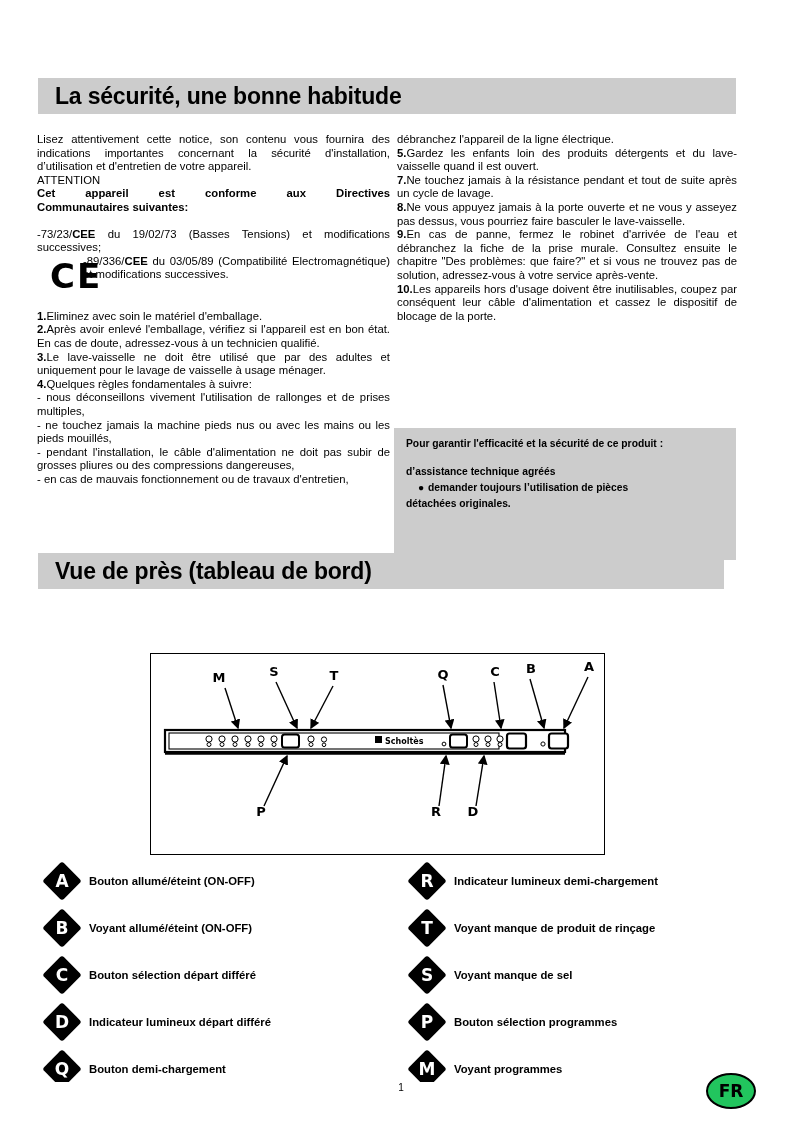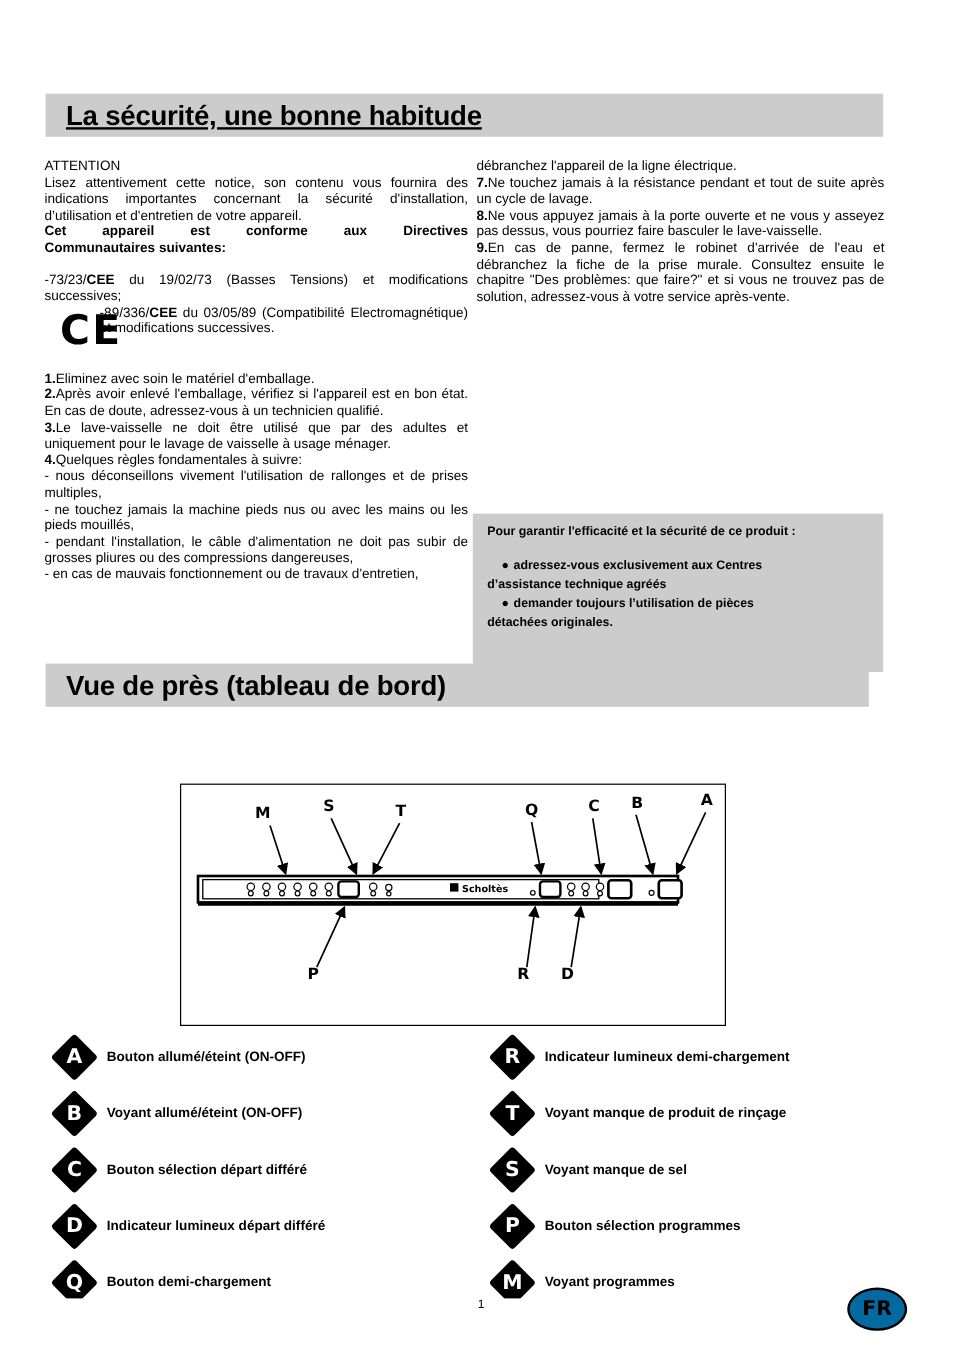--- a/index.html
+++ b/index.html
@@ -20,21 +20,21 @@
     height:36px;
     display:flex;align-items:center;
   }
   .section-head .htxt{
     font-weight:bold;
     font-size:23px;
     letter-spacing:-0.2px;
     padding-left:17px;
     white-space:nowrap;
   }
-  #head-securite{left:38px;top:78px;width:698px;text-decoration:underline;}
+  #head-securite{left:38px;top:78px;width:698px;}
   #head-vue{left:38px;top:553px;width:686px;}
 
   
   .col{position:absolute;font-size:11.3px;line-height:13.6px;text-align:justify;}
   #col-left{left:37px;top:133px;width:353px;}
   #col-right{left:397px;top:133px;width:340px;}
   .col p{margin:0;}
   .b{font-weight:bold;}
   .just{text-align:justify;text-align-last:justify;}
   .spacer{height:13px;}
@@ -107,35 +107,35 @@
     font-size:10px;
     background:#fff;
   }
   #page-number span{background:#fff;padding:0 6px;}
   #fr-badge{
     position:absolute;left:706px;top:1073px;width:46px;height:32px;
     border:2px solid #000;border-radius:50%;
     display:flex;align-items:center;justify-content:center;
     font-weight:bold;font-size:17px;
     font-family:"DejaVu Sans", sans-serif;
-    background:#0369a1;
+    background:#22c55e;
   }
 </style>
 </head>
 <body>
 
 <div class="page">
 
   <div class="section-head" id="head-securite">
     <div class="htxt">La sécurité, une bonne habitude</div>
   </div>
 
   <div class="col" id="col-left">
+    <p>Lisez attentivement cette notice, son contenu vous fournira des indications importantes concernant la sécurité d'installation, d’utilisation et d'entretien de votre appareil.</p>
     <p>ATTENTION</p>
-    <p>Lisez attentivement cette notice, son contenu vous fournira des indications importantes concernant la sécurité d'installation, d’utilisation et d'entretien de votre appareil.</p>
     <p class="b just">Cet appareil est conforme aux Directives</p>
     <p class="b">Communautaires suivantes:</p>
     <div class="spacer"></div>
     <p><span>-73/23/</span><span class="b">CEE</span><span> du 19/02/73 (Basses Tensions) et modifications successives;</span></p>
     <div class="ce-row">
       <div class="ce-mark">CE</div>
       <div class="ce-text"><span>-89/336/</span><span class="b">CEE</span><span> du 03/05/89 (Compatibilité Electromagnétique) et modifications successives.</span></div>
     </div>
     <div class="spacer"></div>
     <p><span class="b">1.</span><span>Eliminez avec soin le matériel d'emballage.</span></p>
@@ -143,28 +143,29 @@
     <p><span class="b">3.</span><span>Le lave-vaisselle ne doit être utilisé que par des adultes et uniquement pour le lavage de vaisselle à usage ménager.</span></p>
     <p><span class="b">4.</span><span>Quelques règles fondamentales à suivre:</span></p>
     <p>- nous déconseillons vivement l'utilisation de rallonges et de prises multiples,</p>
     <p>- ne touchez jamais la machine pieds nus ou avec les mains ou les pieds mouillés,</p>
     <p>- pendant l'installation, le câble d'alimentation ne doit pas subir de grosses pliures ou des compressions dangereuses,</p>
     <p>- en cas de mauvais fonctionnement ou de travaux d'entretien,</p>
   </div>
 
   <div class="col" id="col-right">
     <p>débranchez l'appareil de la ligne électrique.</p>
+    <p><span class="b">5.</span><span>Gardez les enfants loin des produits détergents et du lave-vaisselle quand il est ouvert.</span></p>
     <p><span class="b">7.</span><span>Ne touchez jamais à la résistance  pendant et tout de suite après un cycle de lavage.</span></p>
     <p><span class="b">8.</span><span>Ne vous appuyez jamais à la porte ouverte et ne vous y asseyez pas dessus, vous pourriez faire basculer le lave-vaisselle.</span></p>
     <p><span class="b">9.</span><span>En cas de panne, fermez le robinet d'arrivée de l'eau et débranchez la fiche de la prise murale. Consultez ensuite le chapitre "Des problèmes: que faire?" et si vous ne trouvez pas de solution, adressez-vous à votre service après-vente.</span></p>
+    <p><span class="b">10.</span><span>Les appareils hors d'usage doivent être inutilisables, coupez par conséquent leur câble d'alimentation et cassez le dispositif de blocage de la porte.</span></p>
   </div>
 
   <div id="guarantee-box">
     <div class="gtitle">Pour garantir l'efficacité et la sécurité de ce produit :</div>
-    <div class="gitem"><span class="bullet">●</span><span>adressez-vous exclusivement aux Centres</span></div>
     <div class="gitem">d’assistance technique agréés</div>
     <div class="gitem"><span class="bullet">●</span><span>demander toujours l’utilisation de pièces</span></div>
     <div class="gitem">détachées originales.</div>
   </div>
 
   <div class="section-head" id="head-vue">
     <div class="htxt">Vue de près (tableau de bord)</div>
   </div>
 
   <div id="diagram">

